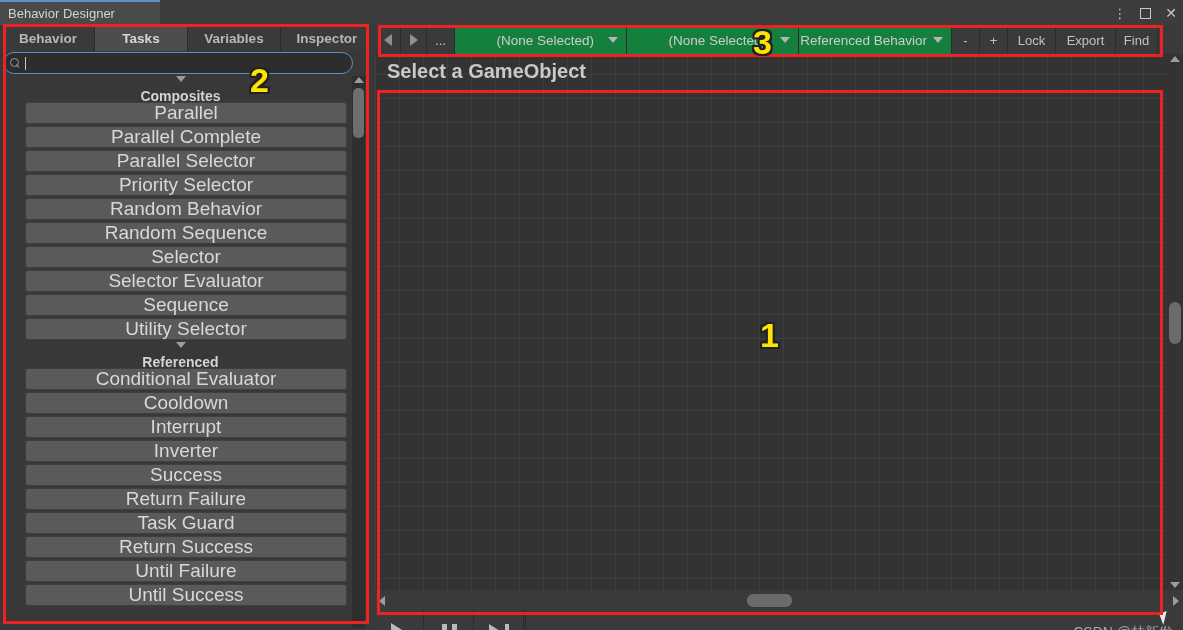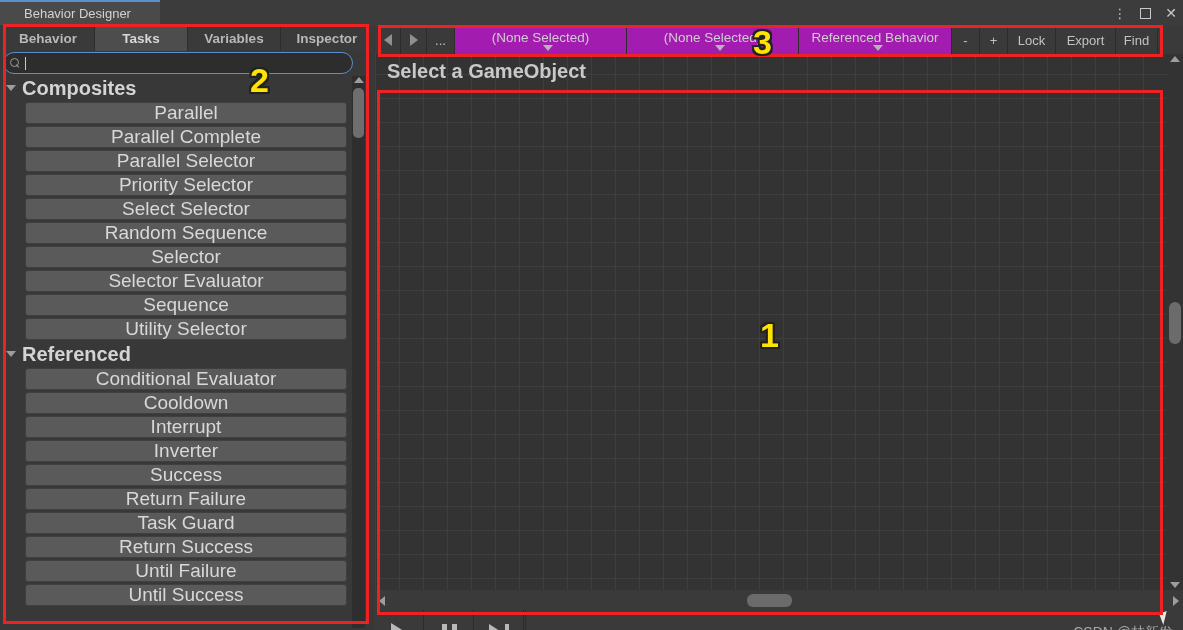--- a/index.html
+++ b/index.html
@@ -18,21 +18,21 @@
   
   .titlebar {
     position: absolute; left: 0; top: 0; width: 1183px; height: 26px;
     background: #3c3c3c;
   }
   .tab-label {
     position: absolute; left: 0; top: 0; width: 160px; height: 25px;
     background: #4a4a4a;
     border-top: 2px solid #5a8fd0;
     color: #d2d2d2; font-size: 13px; line-height: 24px;
-    padding-left: 24px; white-space: nowrap;
+    padding-left: 8px; white-space: nowrap;
   }
   .win-controls {
     position: absolute; right: 6px; top: 0; height: 26px;
     display: flex; align-items: center; gap: 14px;
   }
   .wc-icon { color: #c8c8c8; font-size: 14px; line-height: 1; cursor: default; }
   .wc-dots { font-size: 13px; letter-spacing: 0; }
   .wc-sq {
     width: 11px; height: 11px; border: 1.6px solid #c8c8c8; display: inline-block;
   }
@@ -79,21 +79,21 @@
   }
   .search-text { color: #8a8a8a; font-size: 12px; margin-left: 3px; }
 
   .task-list {
     position: absolute; left: 3px; top: 50px; width: 352px; height: 552px;
     overflow: hidden;
   }
   .group-header {
     display: flex; align-items: center; gap: 6px;
     height: 24px; padding-left: 3px;
-    color: #d4d4d4; font-size: 20px; font-weight: bold;
+    color: #d4d4d4; font-size: 14px; font-weight: bold; flex-direction: column;
   }
   .tri {
     width: 0; height: 0;
     border-left: 5px solid transparent; border-right: 5px solid transparent;
     border-top: 6px solid #9d9d9d;
   }
   .task-item {
     height: 22px; margin: 2px 0 2px 22px; width: 322px;
     background: #5a5a5a;
     border: 1px solid #3f3f3f; border-radius: 3px;
@@ -143,24 +143,24 @@
     width: 0; height: 0;
     border-top: 6px solid transparent; border-bottom: 6px solid transparent;
     border-right: 8px solid #8f8f8f;
   }
   .tb-arrow-r {
     width: 0; height: 0;
     border-top: 6px solid transparent; border-bottom: 6px solid transparent;
     border-left: 8px solid #8f8f8f;
   }
   .tb-dropdown {
-    display: flex; align-items: center; justify-content: center;
+    display: flex; align-items: center; justify-content: flex-end;
     color: #cdcdcd; font-size: 13.5px;
-    border-right: 1px solid #2c2c2c; background: #a21caf;
-    padding: 0 8px; white-space: nowrap; flex-direction: column;
+    border-right: 1px solid #2c2c2c; background: #15803d;
+    padding: 0 8px; white-space: nowrap;
   }
   .dd-caret {
     width: 0; height: 0; margin-left: 14px;
     border-left: 5px solid transparent; border-right: 5px solid transparent;
     border-top: 6px solid #b5b5b5;
   }
   .dd-caret.tight { margin-left: 6px; }
 
   .gobj-title {
     position: absolute; left: 12px; top: 34px;
@@ -293,21 +293,21 @@
     <div class="task-list">
 
       <div class="group-header">
         <span class="tri"></span>
         <span>Composites</span>
       </div>
       <div class="task-item">Parallel</div>
       <div class="task-item">Parallel Complete</div>
       <div class="task-item">Parallel Selector</div>
       <div class="task-item">Priority Selector</div>
-      <div class="task-item">Select Selector</div>
+      <div class="task-item">Random Behavior</div>
       <div class="task-item">Random Sequence</div>
       <div class="task-item">Selector</div>
       <div class="task-item">Selector Evaluator</div>
       <div class="task-item">Sequence</div>
       <div class="task-item">Utility Selector</div>
 
       <div class="group-header">
         <span class="tri"></span>
         <span>Referenced</span>
       </div>

